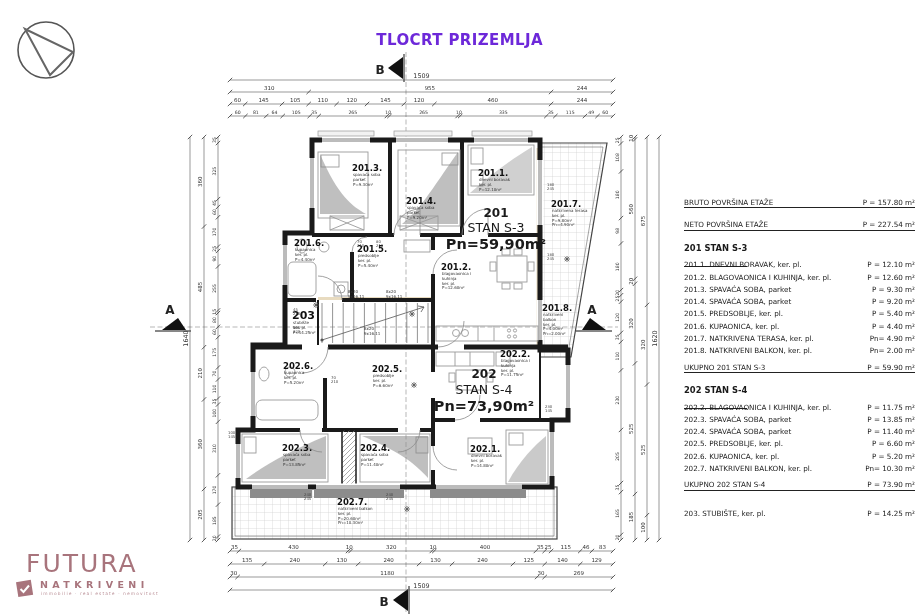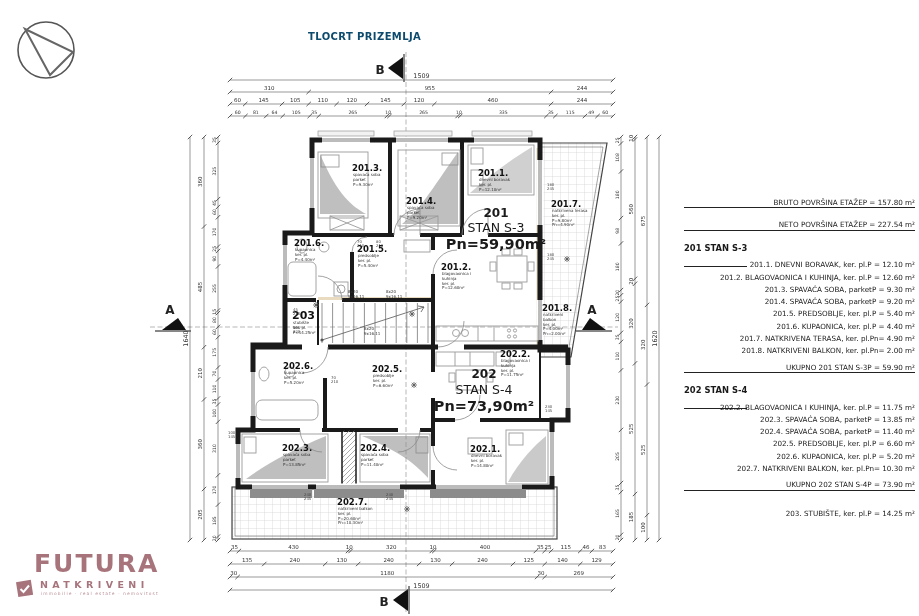--- a/index.html
+++ b/index.html
@@ -1,29 +1,29 @@
 <!DOCTYPE html>
 <html><head>
 <meta charset="utf-8">
 <style>
   html,body{margin:0;padding:0;background:#fff;}
   .canvas{position:relative;width:919px;height:616px;background:#fff;overflow:hidden;
           font-family:"DejaVu Sans","Liberation Sans",sans-serif;color:#222;}
-  .title{position:absolute;top:31px;left:308px;width:235px;text-align:left;
-         font-size:10px;font-weight:bold;letter-spacing:.4px;color:#0c4a6e;}
+  .title{position:absolute;top:31px;left:308px;width:235px;text-align:right;
+         font-size:15px;font-weight:bold;letter-spacing:.4px;color:#6d28d9;}
   #plan-svg{position:absolute;left:0;top:0;}
   
   .atable{position:absolute;left:684px;top:195px;width:231px;font-size:7.2px;line-height:1.15;color:#1a1a1a;}
-  .arow{display:flex;justify-content:flex-end;align-items:flex-end;height:12.3px;white-space:nowrap;}
+  .arow{display:flex;justify-content:space-between;align-items:flex-end;height:12.3px;white-space:nowrap;}
   .arow.ul{border-bottom:1px solid #222;}
   .apt-h{font-size:8.4px;font-weight:bold;margin:13px 0 4px 0;}
   .apt-h span{border-bottom:1.3px solid #222;padding-bottom:13px;}
   
   .logo{position:absolute;left:14px;top:551px;width:170px;color:#a8747c;}
-  .logo-name{font-size:25px;font-weight:bold;letter-spacing:2px;line-height:1;margin-left:20px;}
+  .logo-name{font-size:25px;font-weight:normal;letter-spacing:2px;line-height:1;margin-left:12px;}
   .logo-sub{font-size:9.5px;font-weight:bold;letter-spacing:4.4px;margin:3px 0 1px 26px;}
   .logo-tag{font-size:4.4px;letter-spacing:1.1px;margin-left:27px;color:#bb9198;}
   .logo-check{position:absolute;left:0;top:27px;}
 </style>
 </head>
 <body>
 
 <div class="canvas">
 
   <div class="title">TLOCRT PRIZEMLJA</div>

